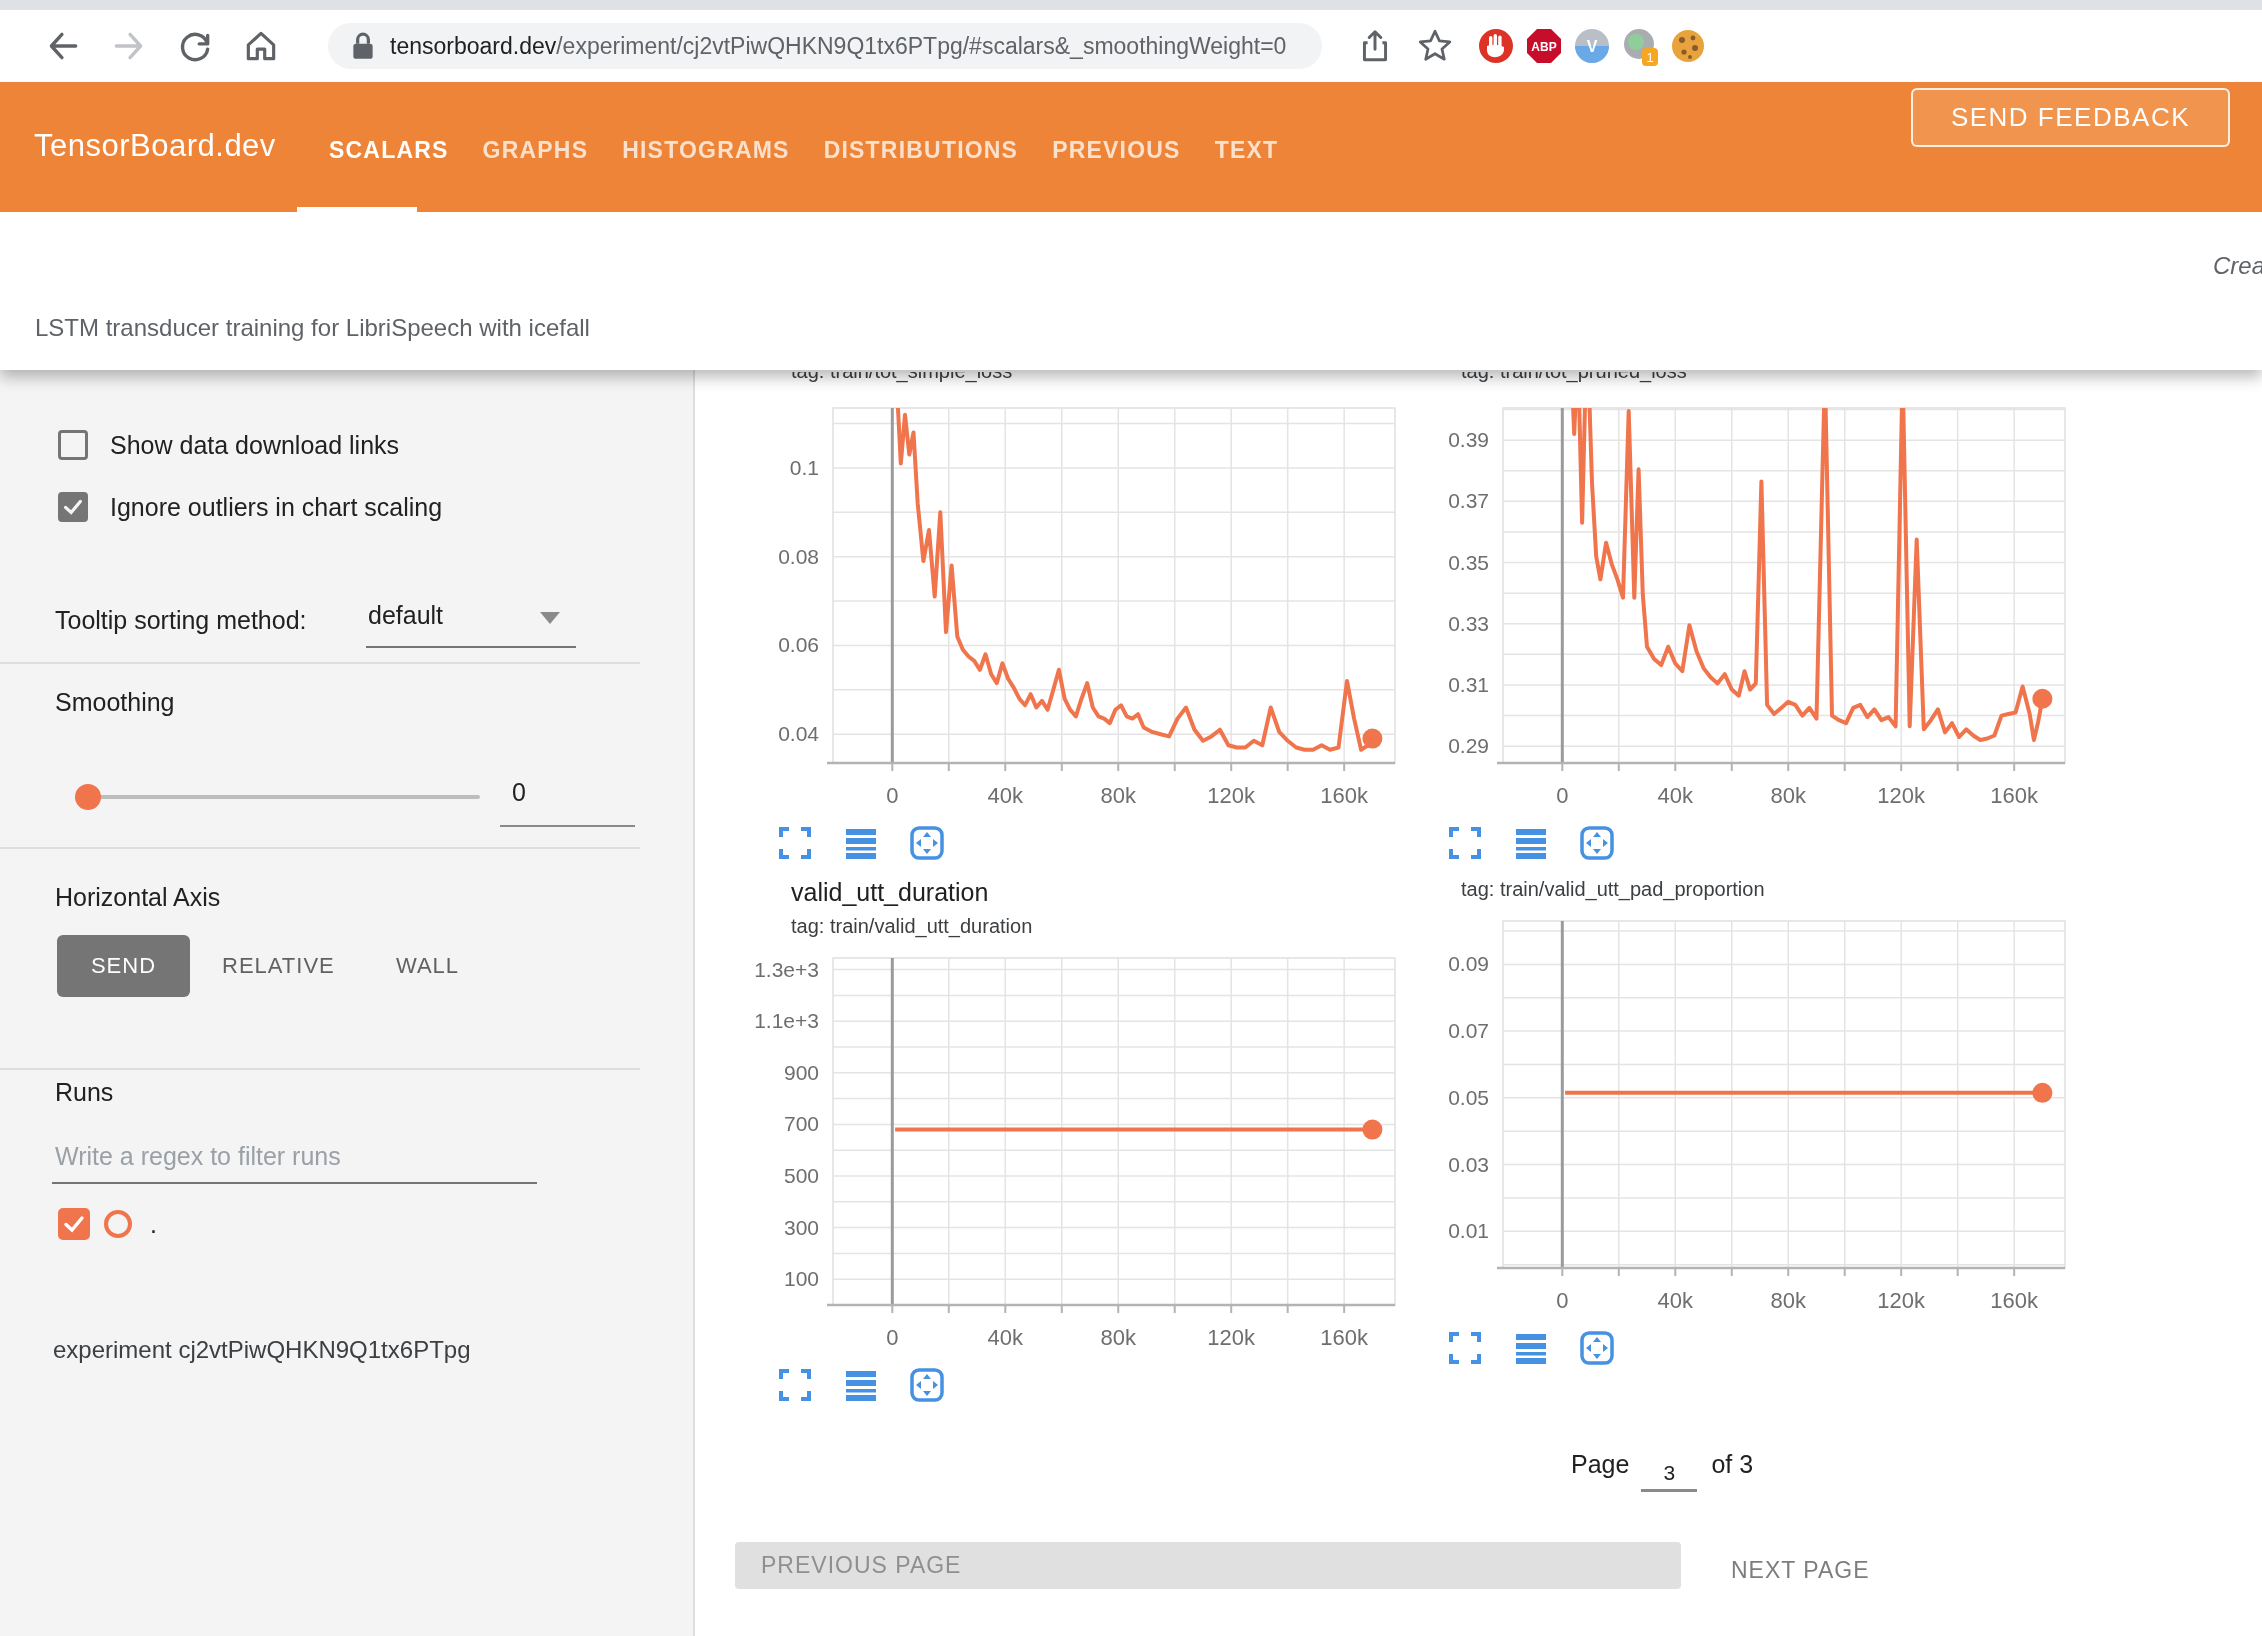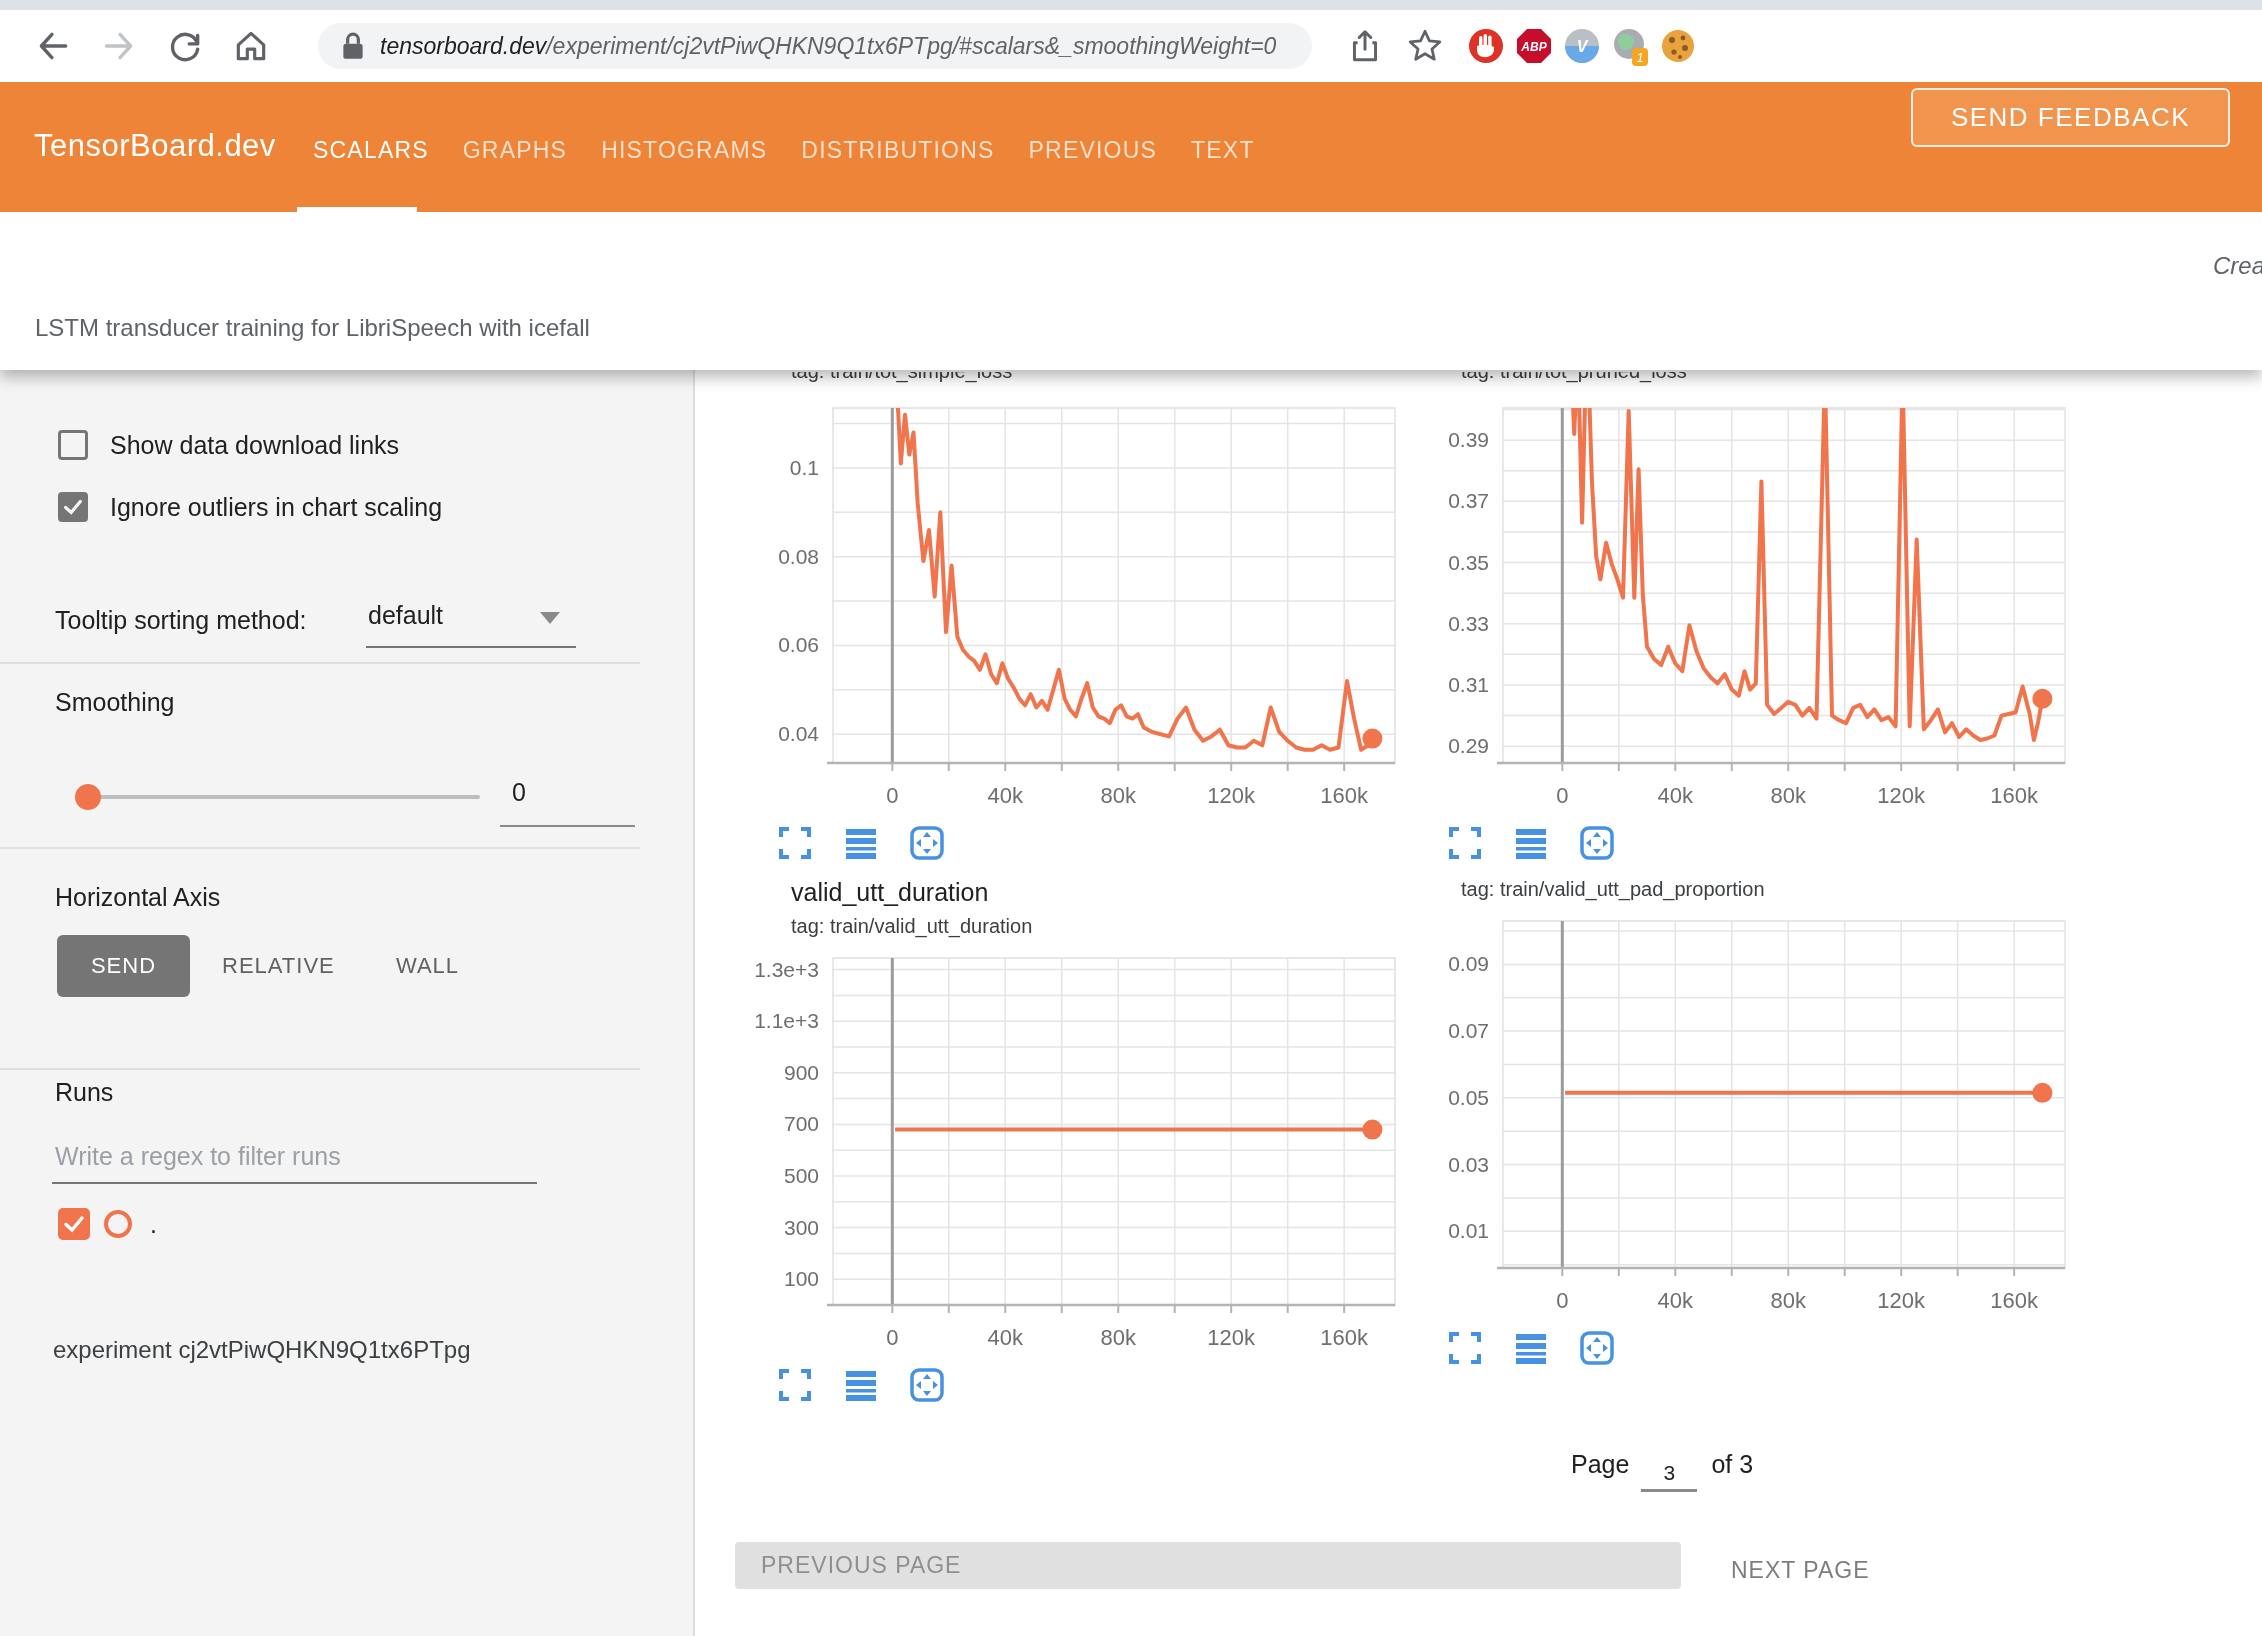--- a/index.html
+++ b/index.html
@@ -1,35 +1,35 @@
 <!DOCTYPE html>
 <html><head>
 <meta charset="utf-8">
 <style>
   html,body{margin:0;padding:0;}
   body{width:2262px;height:1636px;position:relative;overflow:hidden;background:#fff;
        font-family:"Liberation Sans",sans-serif;-webkit-font-smoothing:antialiased;}
   
   .chrome{position:absolute;top:0;left:0;width:100%;height:82px;}
   .chrome-strip{height:10px;background:#dee1e6;}
-  .chrome-bar{height:72px;background:#fff;display:flex;align-items:center;padding-left:34px;font-style:italic;}
+  .chrome-bar{height:72px;background:#fff;display:flex;align-items:center;padding-left:44px;}
   .nav-ico{width:38px;height:38px;flex:none;margin-right:28px;cursor:pointer;}
   .url-pill{height:46px;width:950px;background:#f1f3f4;border-radius:24px;display:flex;align-items:center;
             padding:0 22px;margin-left:20px;flex:none;}
   .url-pill svg{flex:none;margin-right:14px;}
   .url-text{font-size:23px;white-space:nowrap;overflow:hidden;}
   .url-domain{color:#202124;}
   .url-path{color:#5f6368;}
   .chrome-right{display:flex;align-items:center;margin-left:16px;}
   .chrome-right .nav-ico{margin-right:22px;}
   .ext{width:40px;height:40px;flex:none;margin-right:8px;position:relative;cursor:pointer;}
   
   .tb-header{position:absolute;top:82px;left:0;width:100%;height:130px;background:#ee8437;z-index:4;}
   .logo{position:absolute;left:34px;top:46px;color:#fff;font-size:31px;font-weight:500;letter-spacing:.5px;}
-  .tabs{position:absolute;left:296px;top:55px;display:flex;}
+  .tabs{position:absolute;left:312px;top:55px;display:flex;font-weight:bold;}
   .tab{padding:0 17px;font-size:23px;letter-spacing:1.2px;color:rgba(255,255,255,.75);cursor:pointer;}
   .tab.active{color:#fff;}
   .tab-underline{position:absolute;left:297px;bottom:0;width:120px;height:5px;background:#fff;}
   .feedback-btn{position:absolute;right:32px;top:6px;background:#f0944e;border:2px solid rgba(255,255,255,.85);
       border-radius:6px;color:#fff;font-size:26px;letter-spacing:1.5px;padding:12px 38px;cursor:pointer;
       font-family:"Liberation Sans",sans-serif;}
   
   .title-band{position:absolute;top:212px;left:0;width:100%;height:158px;background:#fff;z-index:3;
       box-shadow:0 7px 14px rgba(0,0,0,.28);}
   .created{position:absolute;left:2213px;top:40px;font-size:24px;font-style:italic;color:#5f6368;white-space:nowrap;}

